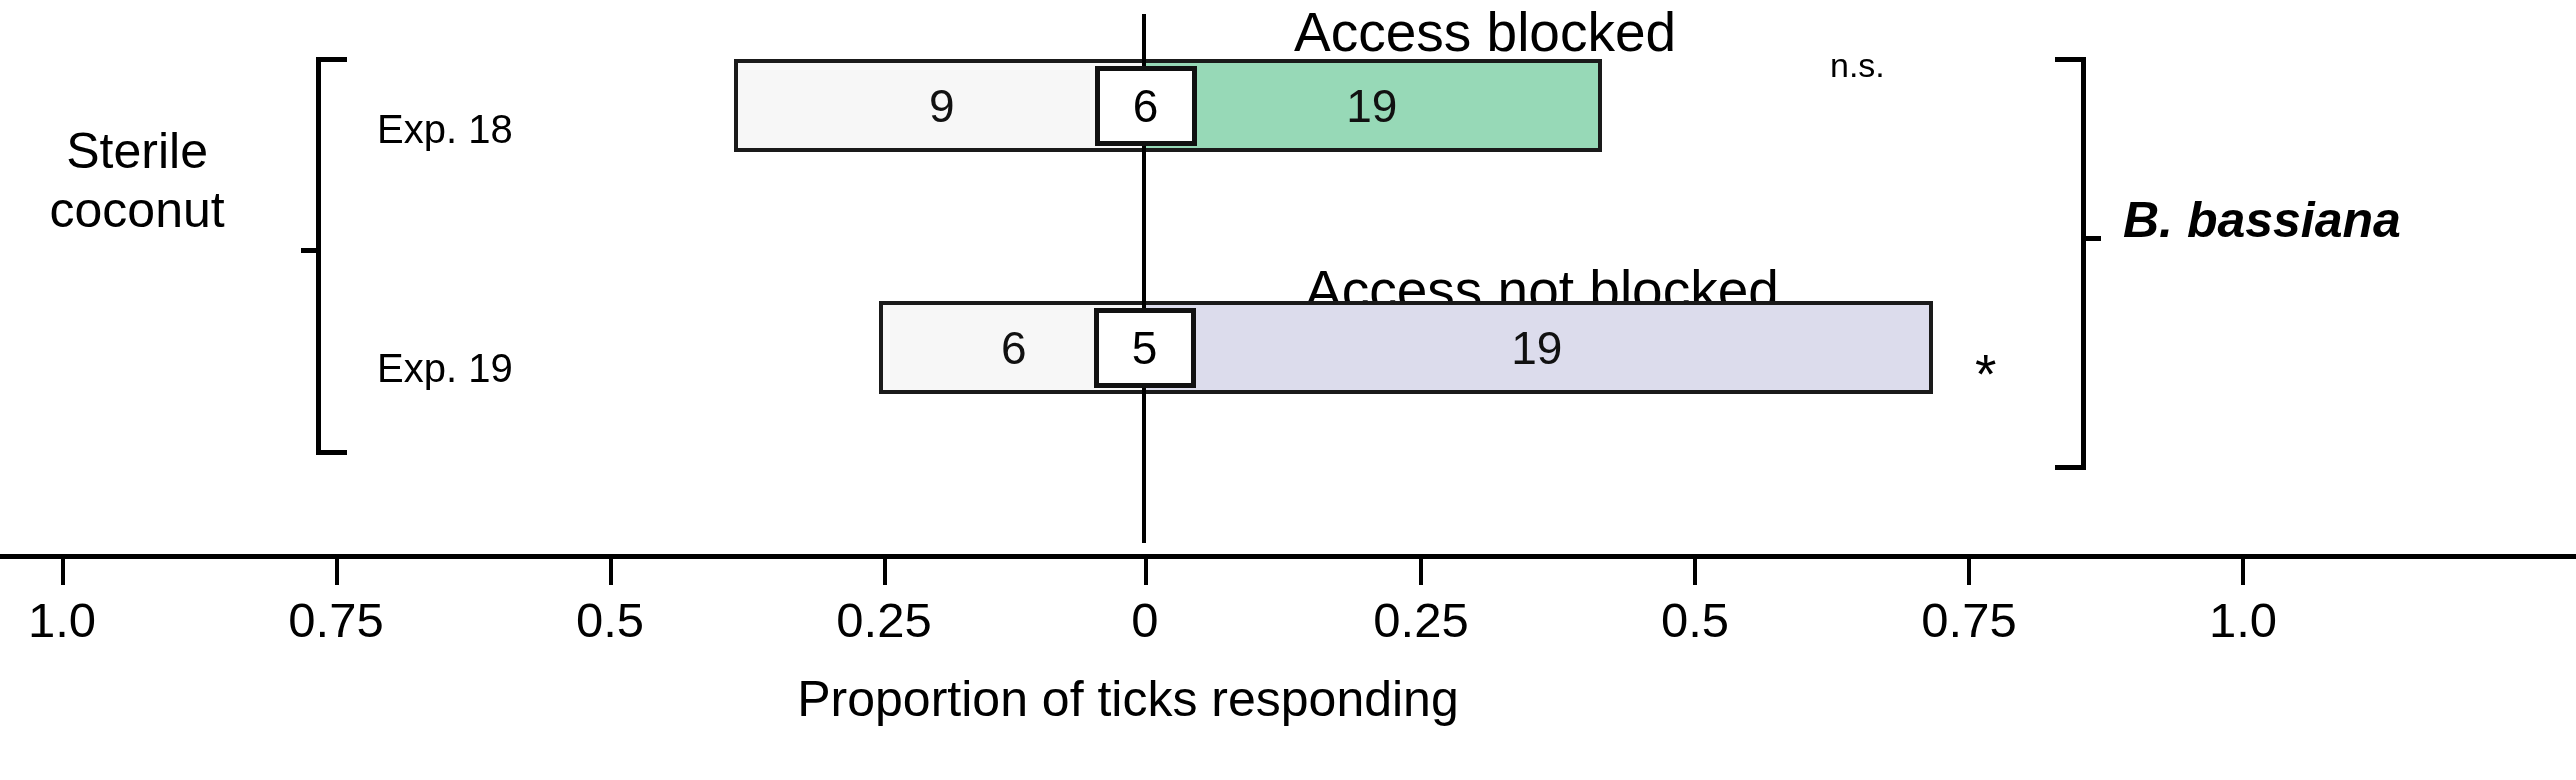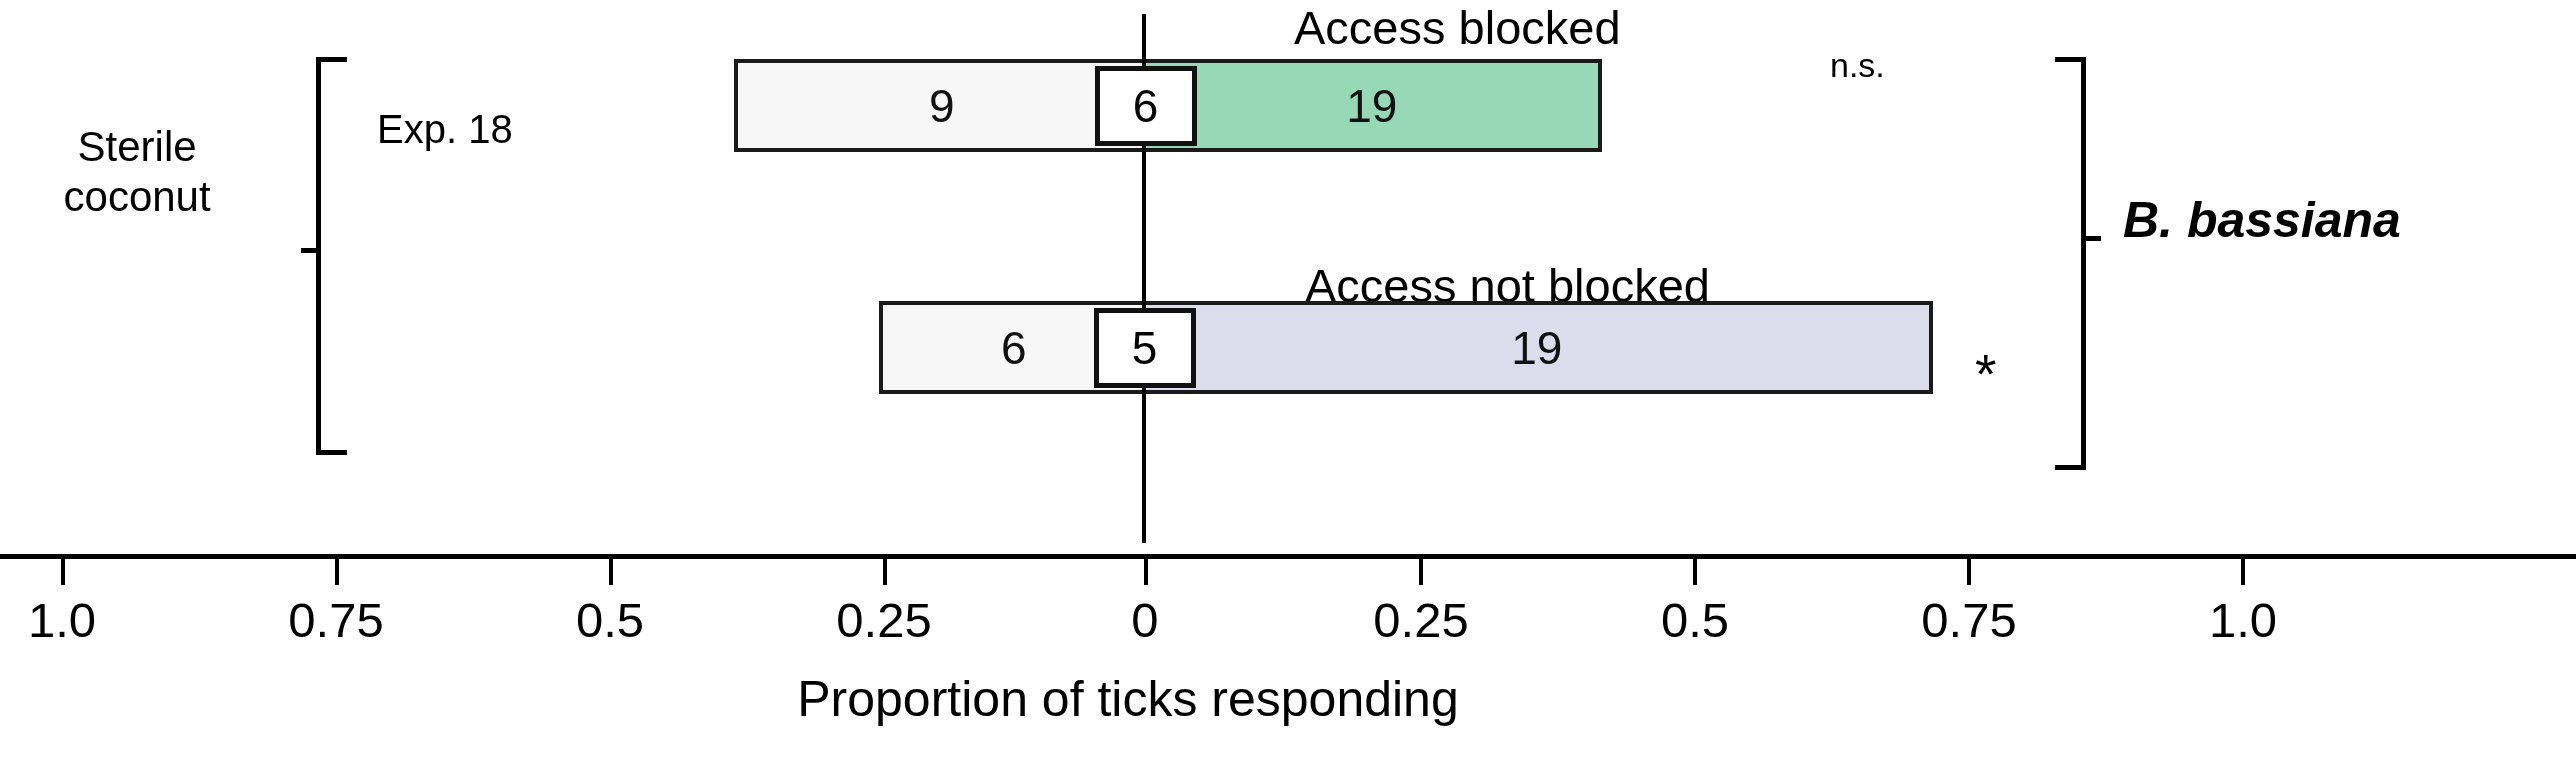--- a/index.html
+++ b/index.html
@@ -4,21 +4,21 @@
 <style>
   html,body{margin:0;padding:0;background:#ffffff;}
   body{width:2576px;height:780px;font-family:"Liberation Sans",sans-serif;color:#000;overflow:hidden;}
   #fig{position:relative;width:2576px;height:780px;}
 
   .abs{position:absolute;}
 
   
   .group-label{
     left:7.6px; top:122px; width:259px;
-    text-align:center; font-size:42px; line-height:1.18; color:#000;
+    text-align:center; font-size:50px; line-height:1.18; color:#000;
   }
 
   
   .lbracket{left:316px; top:57px; width:26px; height:388px;
             border-left:5.3px solid #000; border-top:5.3px solid #000; border-bottom:5.3px solid #000;}
   .lbracket-tick{left:301px; top:248px; width:18px; height:4.6px; background:#000;}
 
   
   .rbracket{left:2055px; top:57px; width:26px; height:403px;
             border-right:5.3px solid #000; border-top:5.3px solid #000; border-bottom:5.3px solid #000;}
@@ -51,21 +51,21 @@
   
   .zerobox{
     position:absolute; top:50%; transform:translate(-50%,-50%);
     width:102px; height:80px; background:#ffffff;
     border:5.3px solid #111; box-sizing:border-box;
     display:flex; align-items:center; justify-content:center; z-index:5;
   }
   .zerobox span{font-size:46px; line-height:1;}
 
   
-  .bar-caption{font-size:47px;}
+  .bar-caption{font-size:55px;}
   #cap1{left:1294px; top:0px;}
   #cap2{left:1305px; top:258px;}
 
   
   .sig{font-size:34px;}
   #sig1{left:1830px; top:46px;}
   #sig2{left:1975px; top:342px; font-size:55px;}
 
   
   #axisline{left:0px; top:554px; width:2576px; height:5.3px; background:#000;}
@@ -82,20 +82,21 @@
 
   <div class="abs group-label">
     <div>Sterile</div>
     <div>coconut</div>
   </div>
 
   <div class="abs lbracket"></div>
   <div class="abs lbracket-tick"></div>
 
   <div class="abs exp-label" id="exp18-label">Exp. 18</div>
+  <div class="abs exp-label" id="exp19-label">Exp. 19</div>
 
   <div class="abs" id="plot">
 
     <div class="abs bar-caption" id="cap1">Access blocked</div>
     <div class="abs bar-caption" id="cap2">Access not blocked</div>
 
     <div class="abs bar" id="bar1">
       <div class="seg" style="width:47.4%;background:#F7F7F7;">
         <span class="seg-val">9</span>
       </div>

